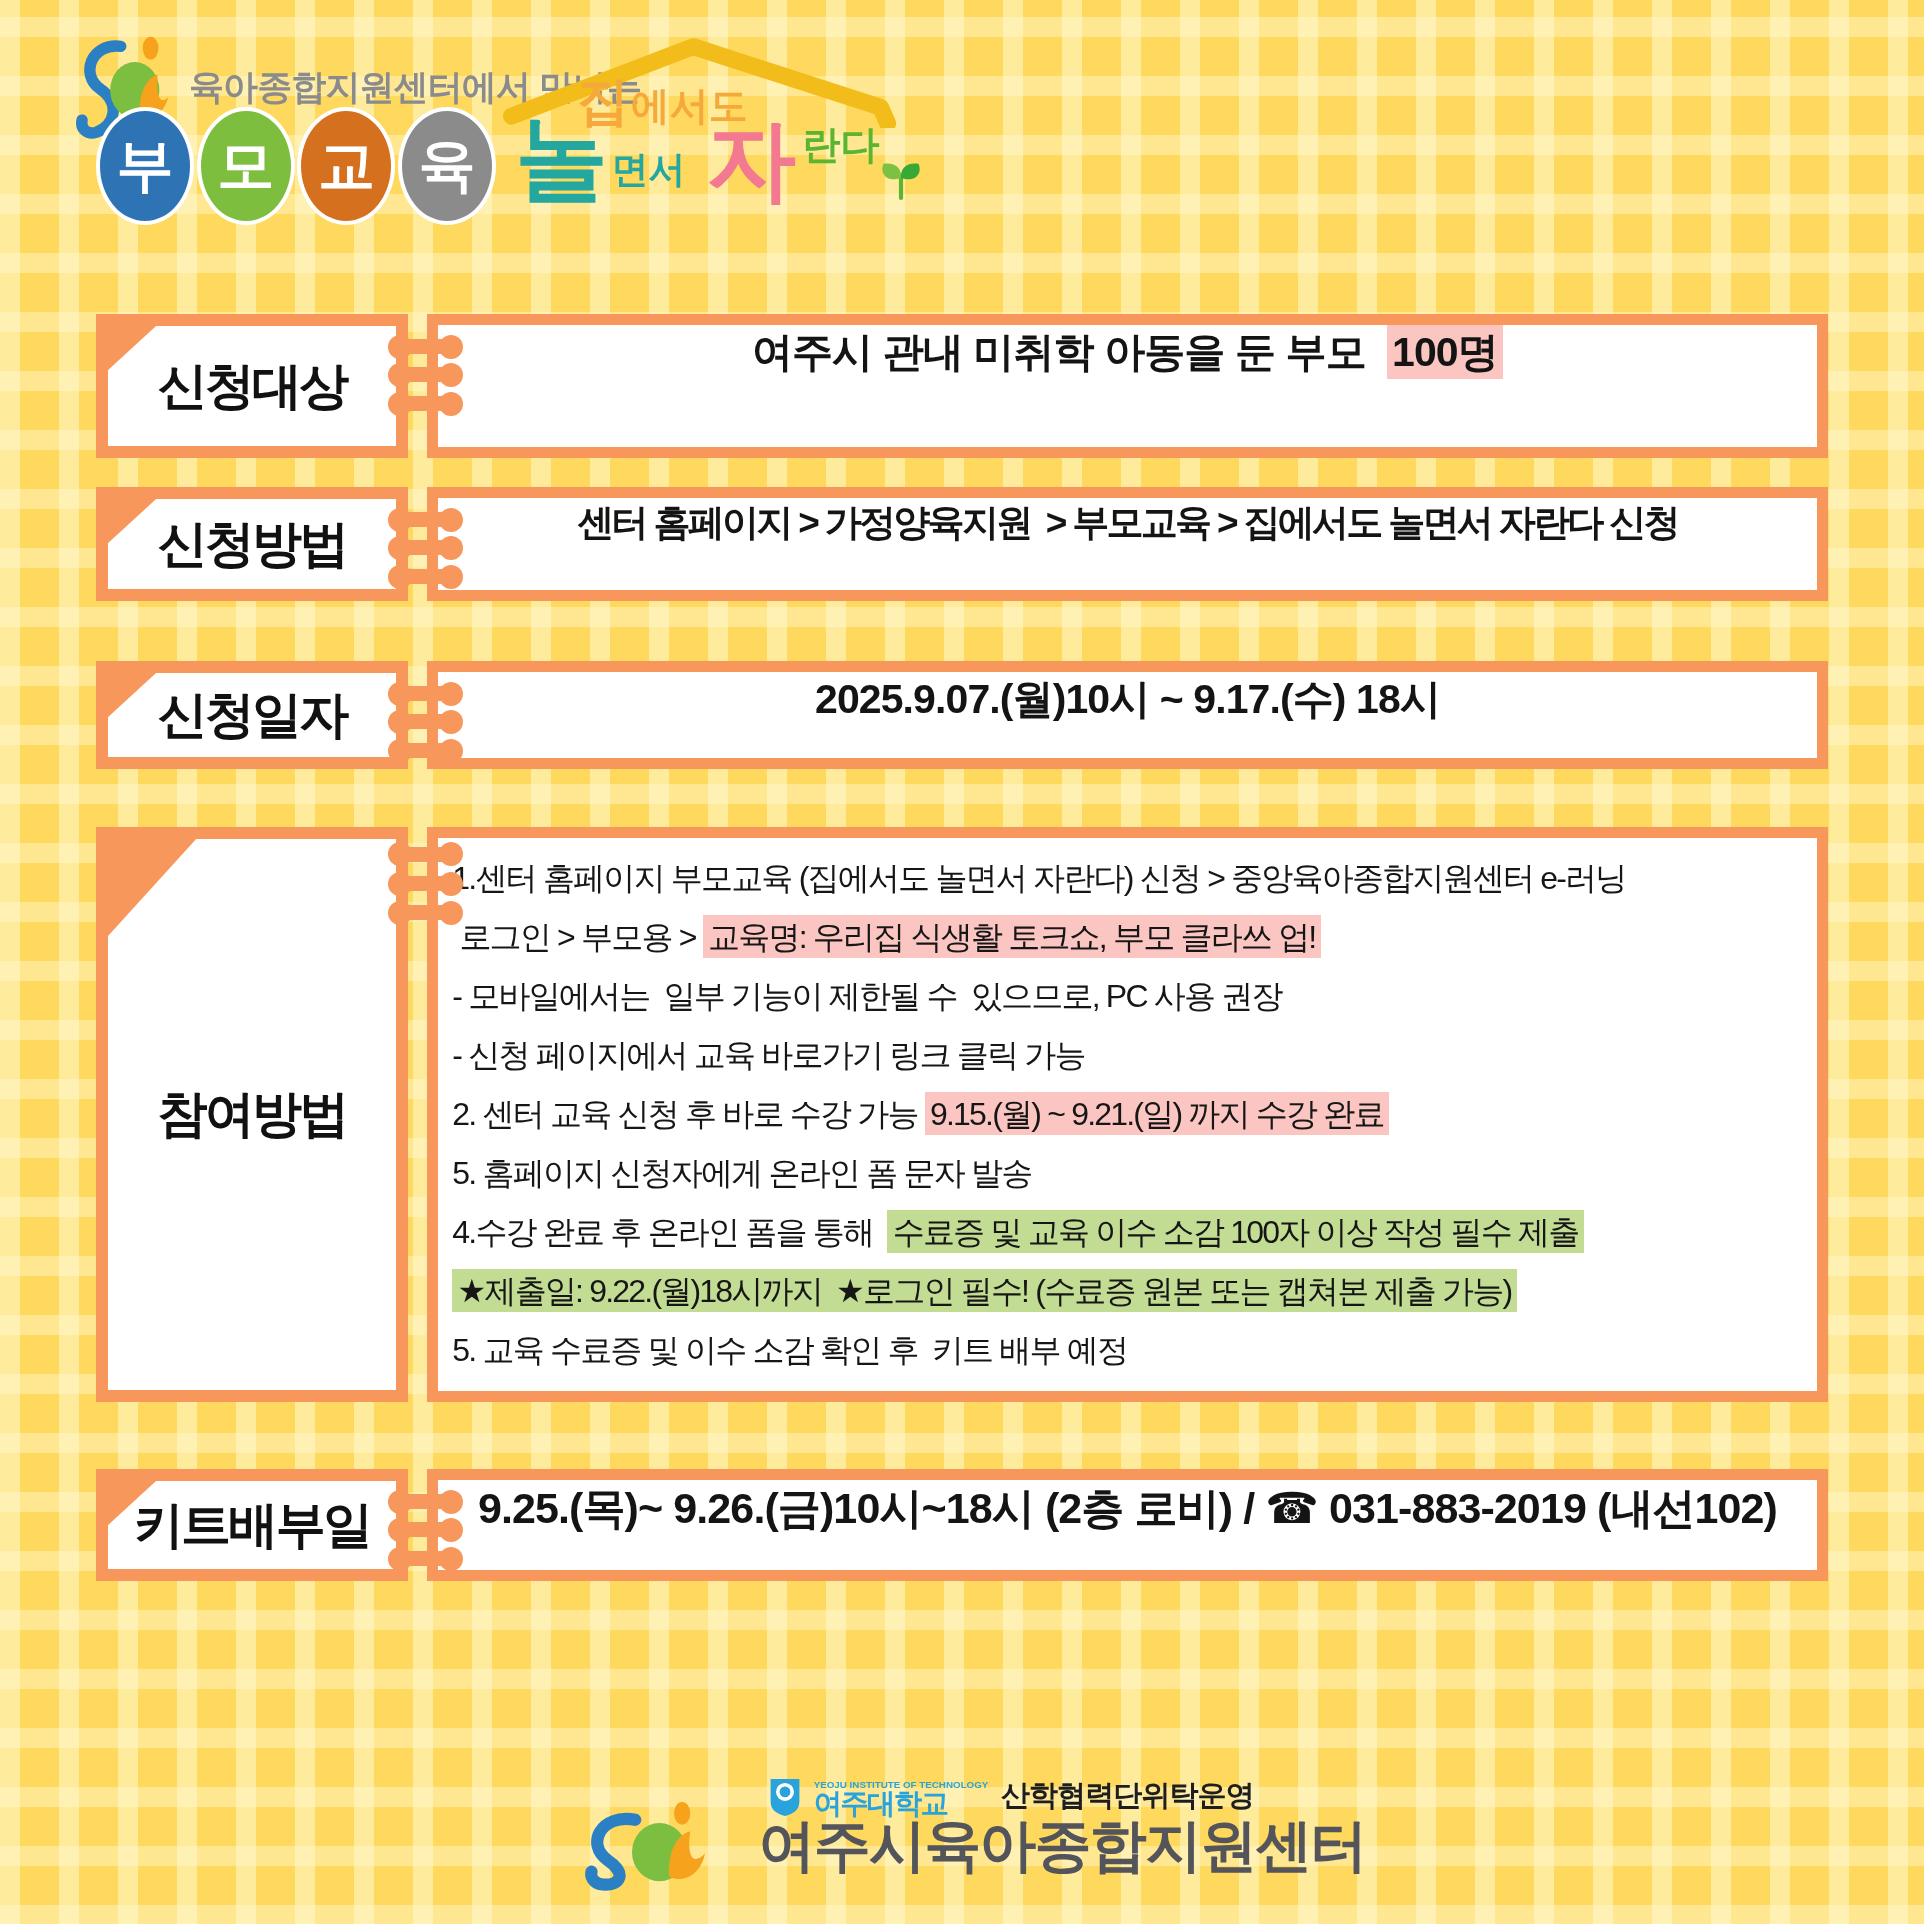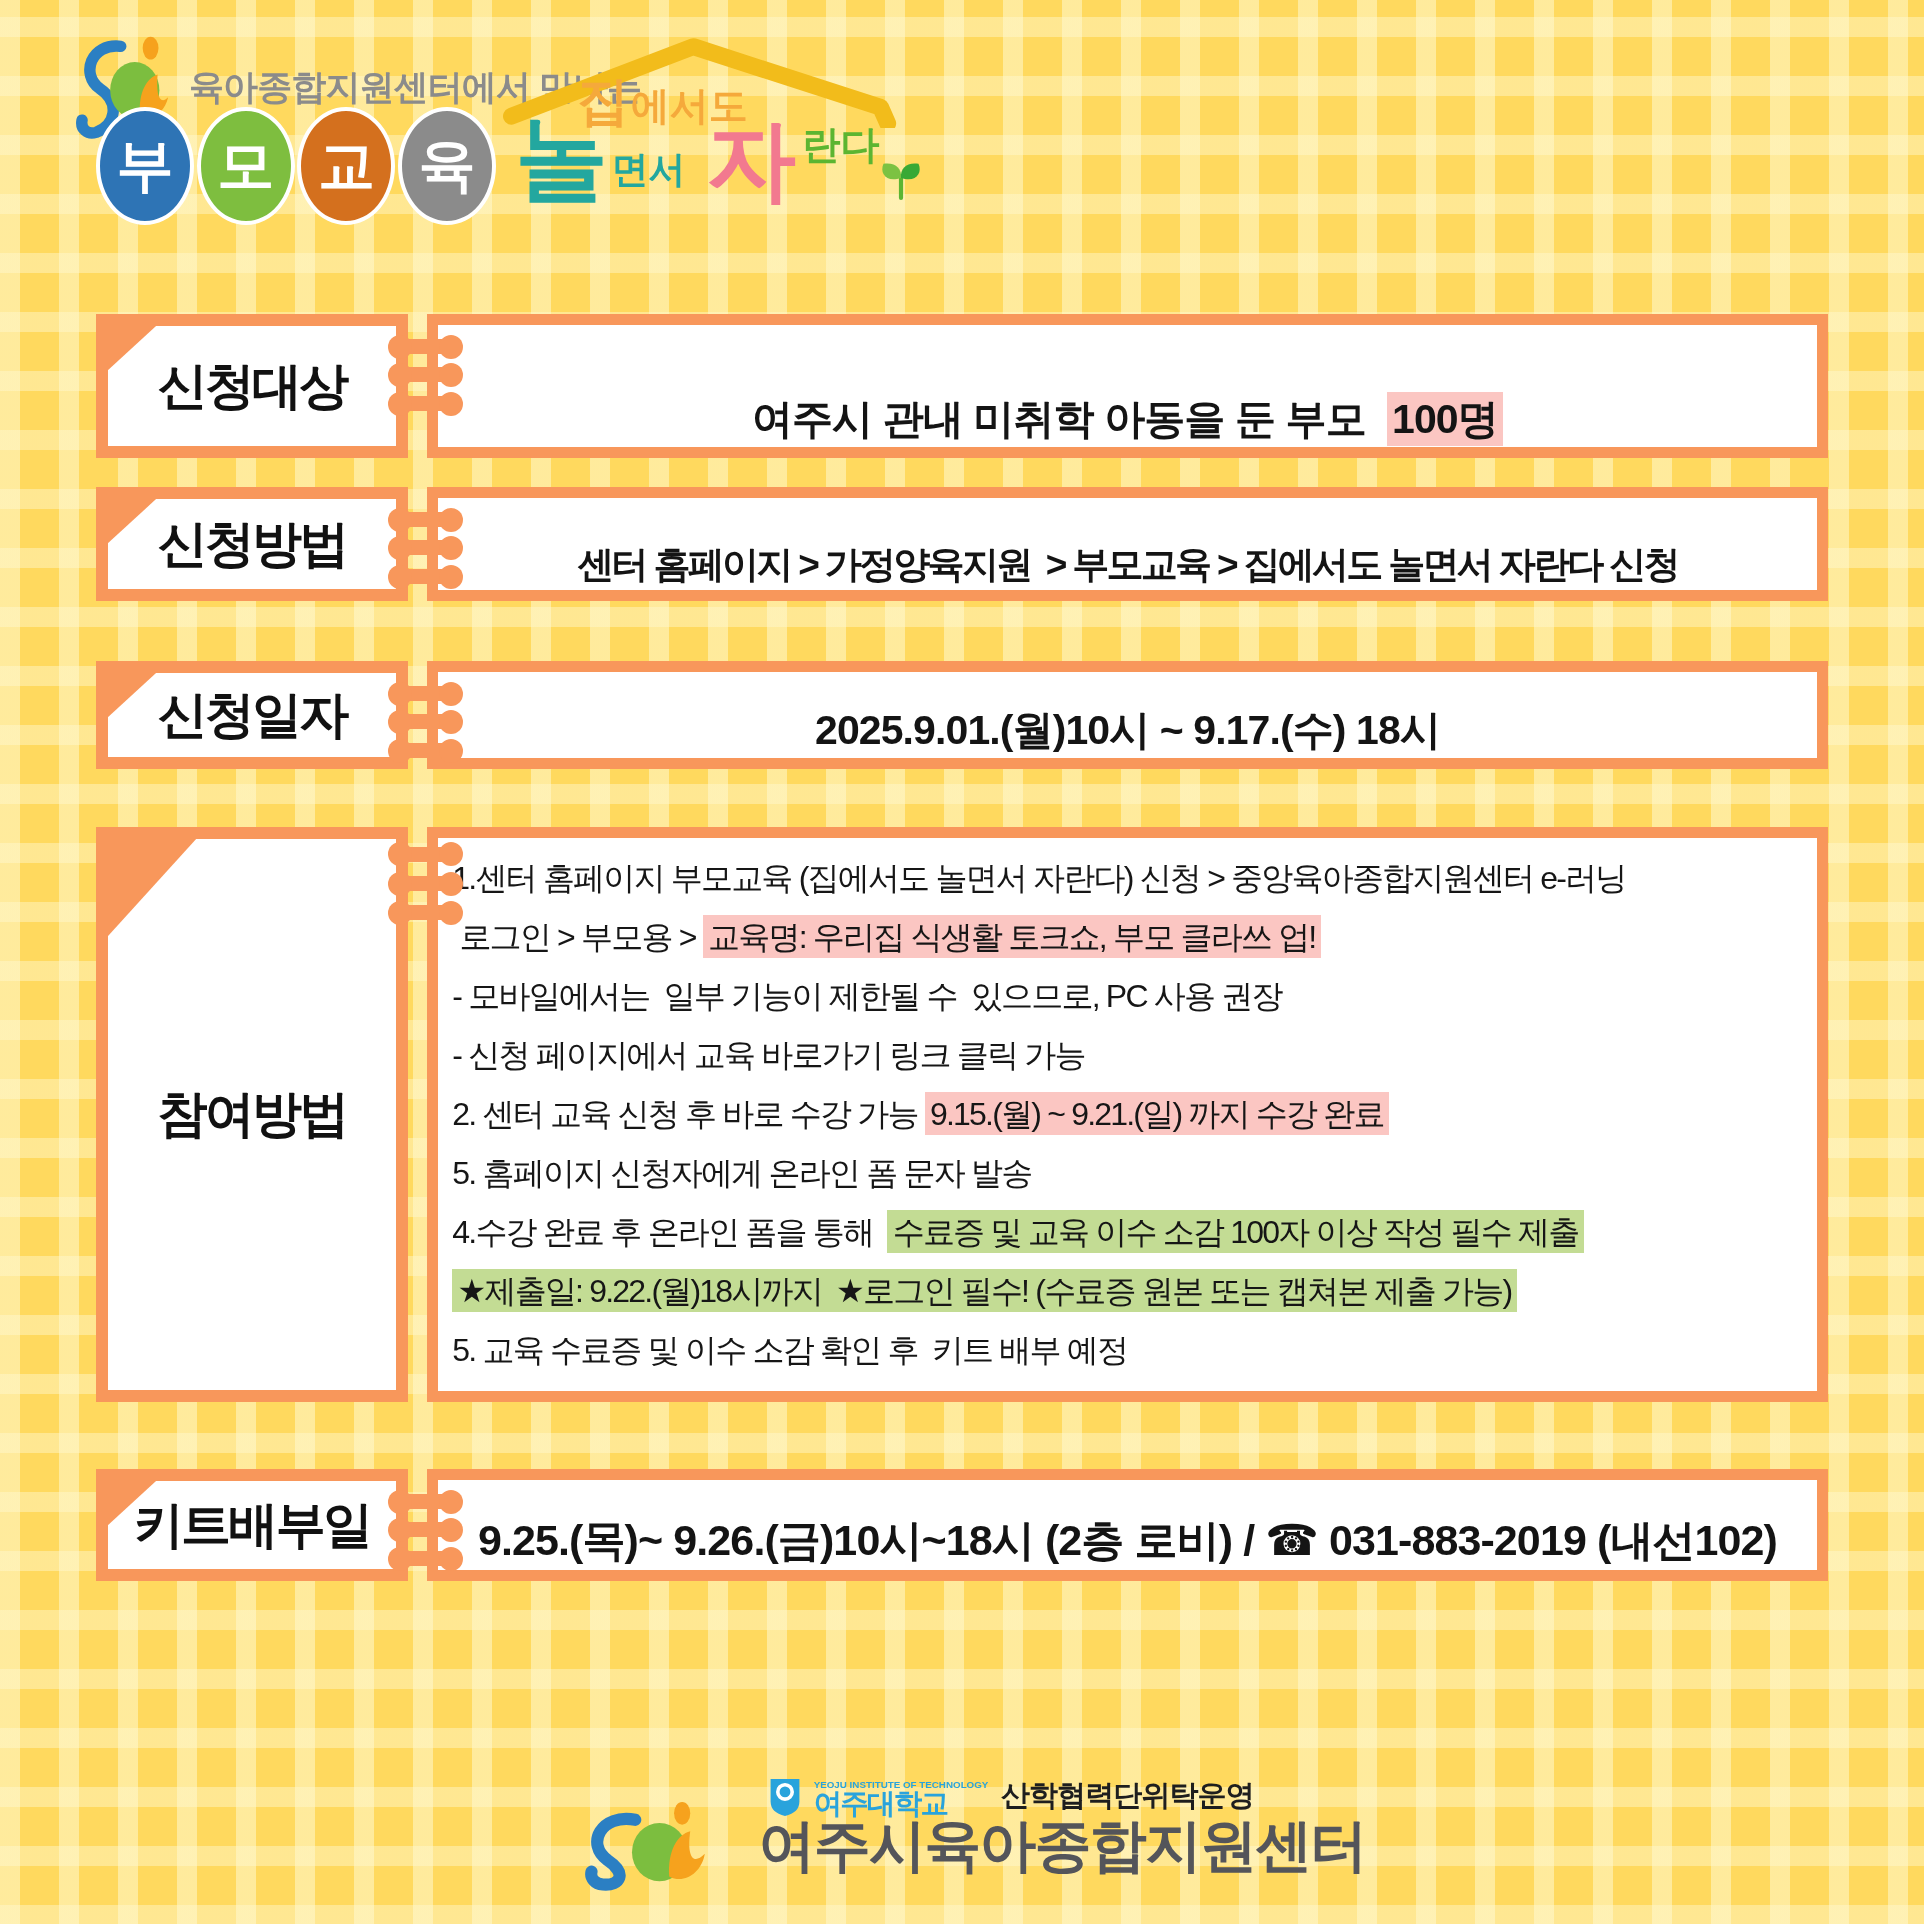--- a/index.html
+++ b/index.html
@@ -42,21 +42,21 @@
 
   .labelbox{position:absolute;left:0;top:0;width:312px;height:100%;background:#F8975B;}
   .labelinner{position:absolute;inset:11.6px;background:#fff;
       clip-path:polygon(49px 0,100% 0,100% 100%,0 100%,0 45px);
       display:flex;align-items:center;justify-content:center;}
   .row-method .labelinner{clip-path:polygon(89px 0,100% 0,100% 100%,0 100%,0 98px);}
   .label{font-size:50px;font-weight:bold;color:#111;letter-spacing:-2.7px;white-space:nowrap;}
 
   .contentbox{position:absolute;left:331px;right:0;top:0;bottom:0;background:#fff;
       border:11.6px solid #F8975B;box-sizing:border-box;
-      display:flex;align-items:flex-end;justify-content:center;}
+      display:flex;align-items:flex-start;justify-content:center;}
   .content-line{font-size:41px;font-weight:bold;color:#141414;letter-spacing:-0.9px;white-space:pre;}
   .row-how .content-line{font-size:37px;letter-spacing:-2.7px;}
   .row-kit .content-line{font-size:43px;letter-spacing:-0.9px;}
 
   .row-method .contentbox{flex-direction:column;align-items:flex-start;justify-content:flex-start;
       padding:10.7px 23px 0 14.3px;}
   .mline{font-size:32px;font-weight:500;color:#161616;line-height:59px;letter-spacing:-1.8px;white-space:pre;}
 
   .hl-pink{background:#FBC6C2;padding:3.6px 5.3px;}
   .hl-green{background:#C3DC94;padding:3.6px 5.3px;}
@@ -149,21 +149,21 @@
   <div class="row row-date">
     <div class="labelbox">
       <div class="labelinner">
         <span class="label">신청일자</span>
       </div>
     </div>
     <div class="conn ct1"></div>
     <div class="conn ct2"></div>
     <div class="conn ct3"></div>
     <div class="contentbox">
-      <div class="content-line"><span>2025.9.01.(월)10시 ~ 9.17.(수) 18시</span></div>
+      <div class="content-line"><span>2025.9.07.(월)10시 ~ 9.17.(수) 18시</span></div>
     </div>
   </div>
 
   <div class="row row-method">
     <div class="labelbox">
       <div class="labelinner">
         <span class="label">참여방법</span>
       </div>
     </div>
     <div class="conn ct1"></div>

